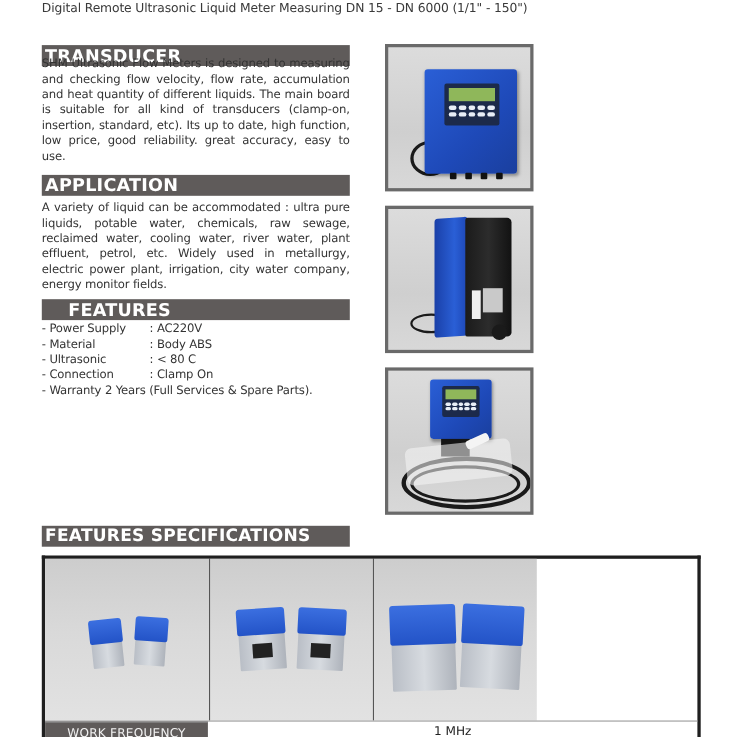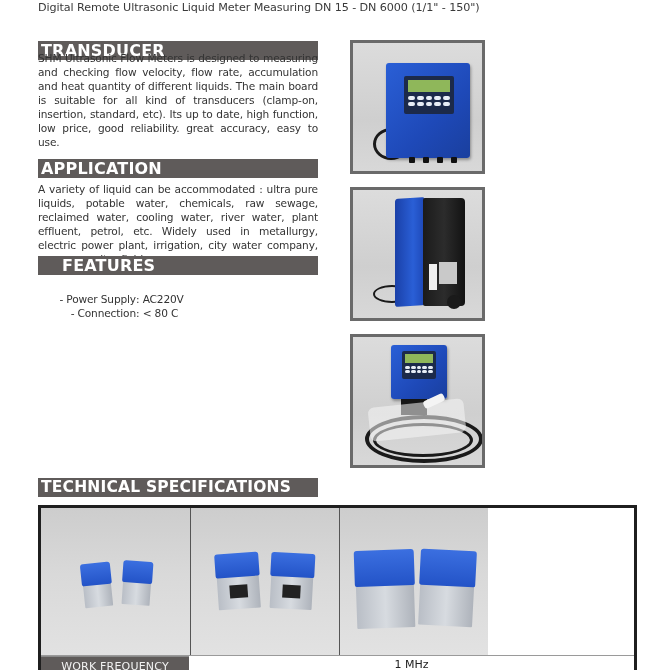--- a/index.html
+++ b/index.html
@@ -22,21 +22,21 @@
     box-sizing: border-box; letter-spacing: 0.2px;
   }
   .para {
     position: absolute; left: 38px; width: 280px;
     font-size: 10.6px; line-height: 14px; color: #333;
     text-align: justify; text-align-last: left;
     letter-spacing: -0.15px;
   }
   .features {
     position: absolute; left: 38px; top: 292px; width: 290px;
-    font-size: 10.6px; line-height: 14.1px; color: #333; letter-spacing: -0.15px; text-align: right;
+    font-size: 10.6px; line-height: 14.1px; color: #333; letter-spacing: -0.15px;
   }
   .feat-row { display: flex; white-space: nowrap; }
   .feat-label { width: 98px; }
   .photo {
     position: absolute; left: 350px; width: 135px; height: 134px;
     border: 3px solid #6a6a6a; box-sizing: border-box;
     background: linear-gradient(180deg, #dcdcdc 0%, #cfcfcf 60%, #d8d8d8 100%);
     overflow: hidden;
   }
   
@@ -87,29 +87,40 @@
 <body>
 
 <div class="title">Digital Remote Ultrasonic Liquid Meter Measuring DN 15 - DN 6000 (1/1" - 150")</div>
 
 <div class="sec-head" style="top:41px;">TRANSDUCER</div>
 <div class="para" style="top:51px;">SHM Ultrasonic Flow Meters is designed to measuring and checking flow velocity, flow rate, accumulation and heat quantity of different liquids. The main board is suitable for all kind of transducers (clamp-on, insertion, standard, etc). Its up to date, high function, low price, good reliability. great accuracy, easy to use.</div>
 
 <div class="sec-head" style="top:159px;">APPLICATION</div>
 <div class="para" style="top:182px;">A variety of liquid can be accommodated : ultra pure liquids, potable water, chemicals, raw sewage, reclaimed water, cooling water, river water, plant effluent, petrol, etc. Widely used in metallurgy, electric power plant, irrigation, city water company, energy monitor fields.</div>
 
-<div class="sec-head" style="top:256px;padding-left:24px;">FEATURES</div>
+<div class="sec-head" style="top:272px;padding-left:24px;">FEATURES</div>
 <div class="features">
   <div class="feat-row">
       <span class="feat-label">- Power Supply</span>
       <span>: AC220V</span>
     </div>
   <div class="feat-row">
+      <span class="feat-label">- Material</span>
+      <span>: Body ABS</span>
+    </div>
+  <div class="feat-row">
+      <span class="feat-label">- Ultrasonic</span>
+      <span>: &lt; 80 C</span>
+    </div>
+  <div class="feat-row">
       <span class="feat-label">- Connection</span>
-      <span>: &lt; 80 C</span>
+      <span>: Clamp On</span>
+    </div>
+  <div class="feat-row">
+      <span>- Warranty 2 Years (Full Services &amp; Spare Parts).</span>
     </div>
 </div>
 
 <div class="photo" style="top:40px;">
   <div class="cable" style="left:20px; top:85px; width:30px; height:26px;"></div>
   <div class="meter-box" style="left:33px; top:20px; width:84px; height:95px;"></div>
   <div class="lcd-frame" style="left:51px; top:33px; width:50px; height:38px;"></div>
   <div class="lcd" style="left:55px; top:37px; width:42px; height:12px;"></div>
   <div class="keys" style="left:55px; top:53px; width:42px;">
     <div class="key"></div>
@@ -154,21 +165,21 @@
       <div class="key" style="height:3px"></div>
       <div class="key" style="height:3px"></div>
   </div>
   <div style="position:absolute; left:48px; top:62px; width:26px; height:16px; background:#151515;"></div>
   <div class="cable" style="left:12px; top:78px; width:110px; height:40px; border-width:4px;"></div>
   <div class="cable" style="left:20px; top:86px; width:94px; height:28px; border-width:3px;"></div>
   <div style="position:absolute; left:16px; top:66px; width:96px; height:34px; background:rgba(245,245,245,0.55); border-radius:6px; transform:rotate(-6deg);"></div>
   <div style="position:absolute; left:70px; top:60px; width:22px; height:8px; background:#f4f4f4; border-radius:3px; transform:rotate(-25deg);"></div>
 </div>
 
-<div class="sec-head" style="top:478px; font-size:15.5px;">TECHNICAL SPECIFICATIONS</div>
+<div class="sec-head" style="top:478px; font-size:15.5px;">FEATURES SPECIFICATIONS</div>
 
 <div class="spec-table">
   <div class="row-img">
 
     <div class="img-cell" style="border-left:none;">
       <div class="tx" style="left:42px; top:55px; width:28px; height:44px; transform:rotate(-6deg);">
         <div class="tx-body" style="top:14px;"></div>
         <div class="tx-cap" style="height:22px;"></div>
       </div>
       <div class="tx" style="left:82px; top:53px; width:28px; height:44px; transform:rotate(4deg);">

